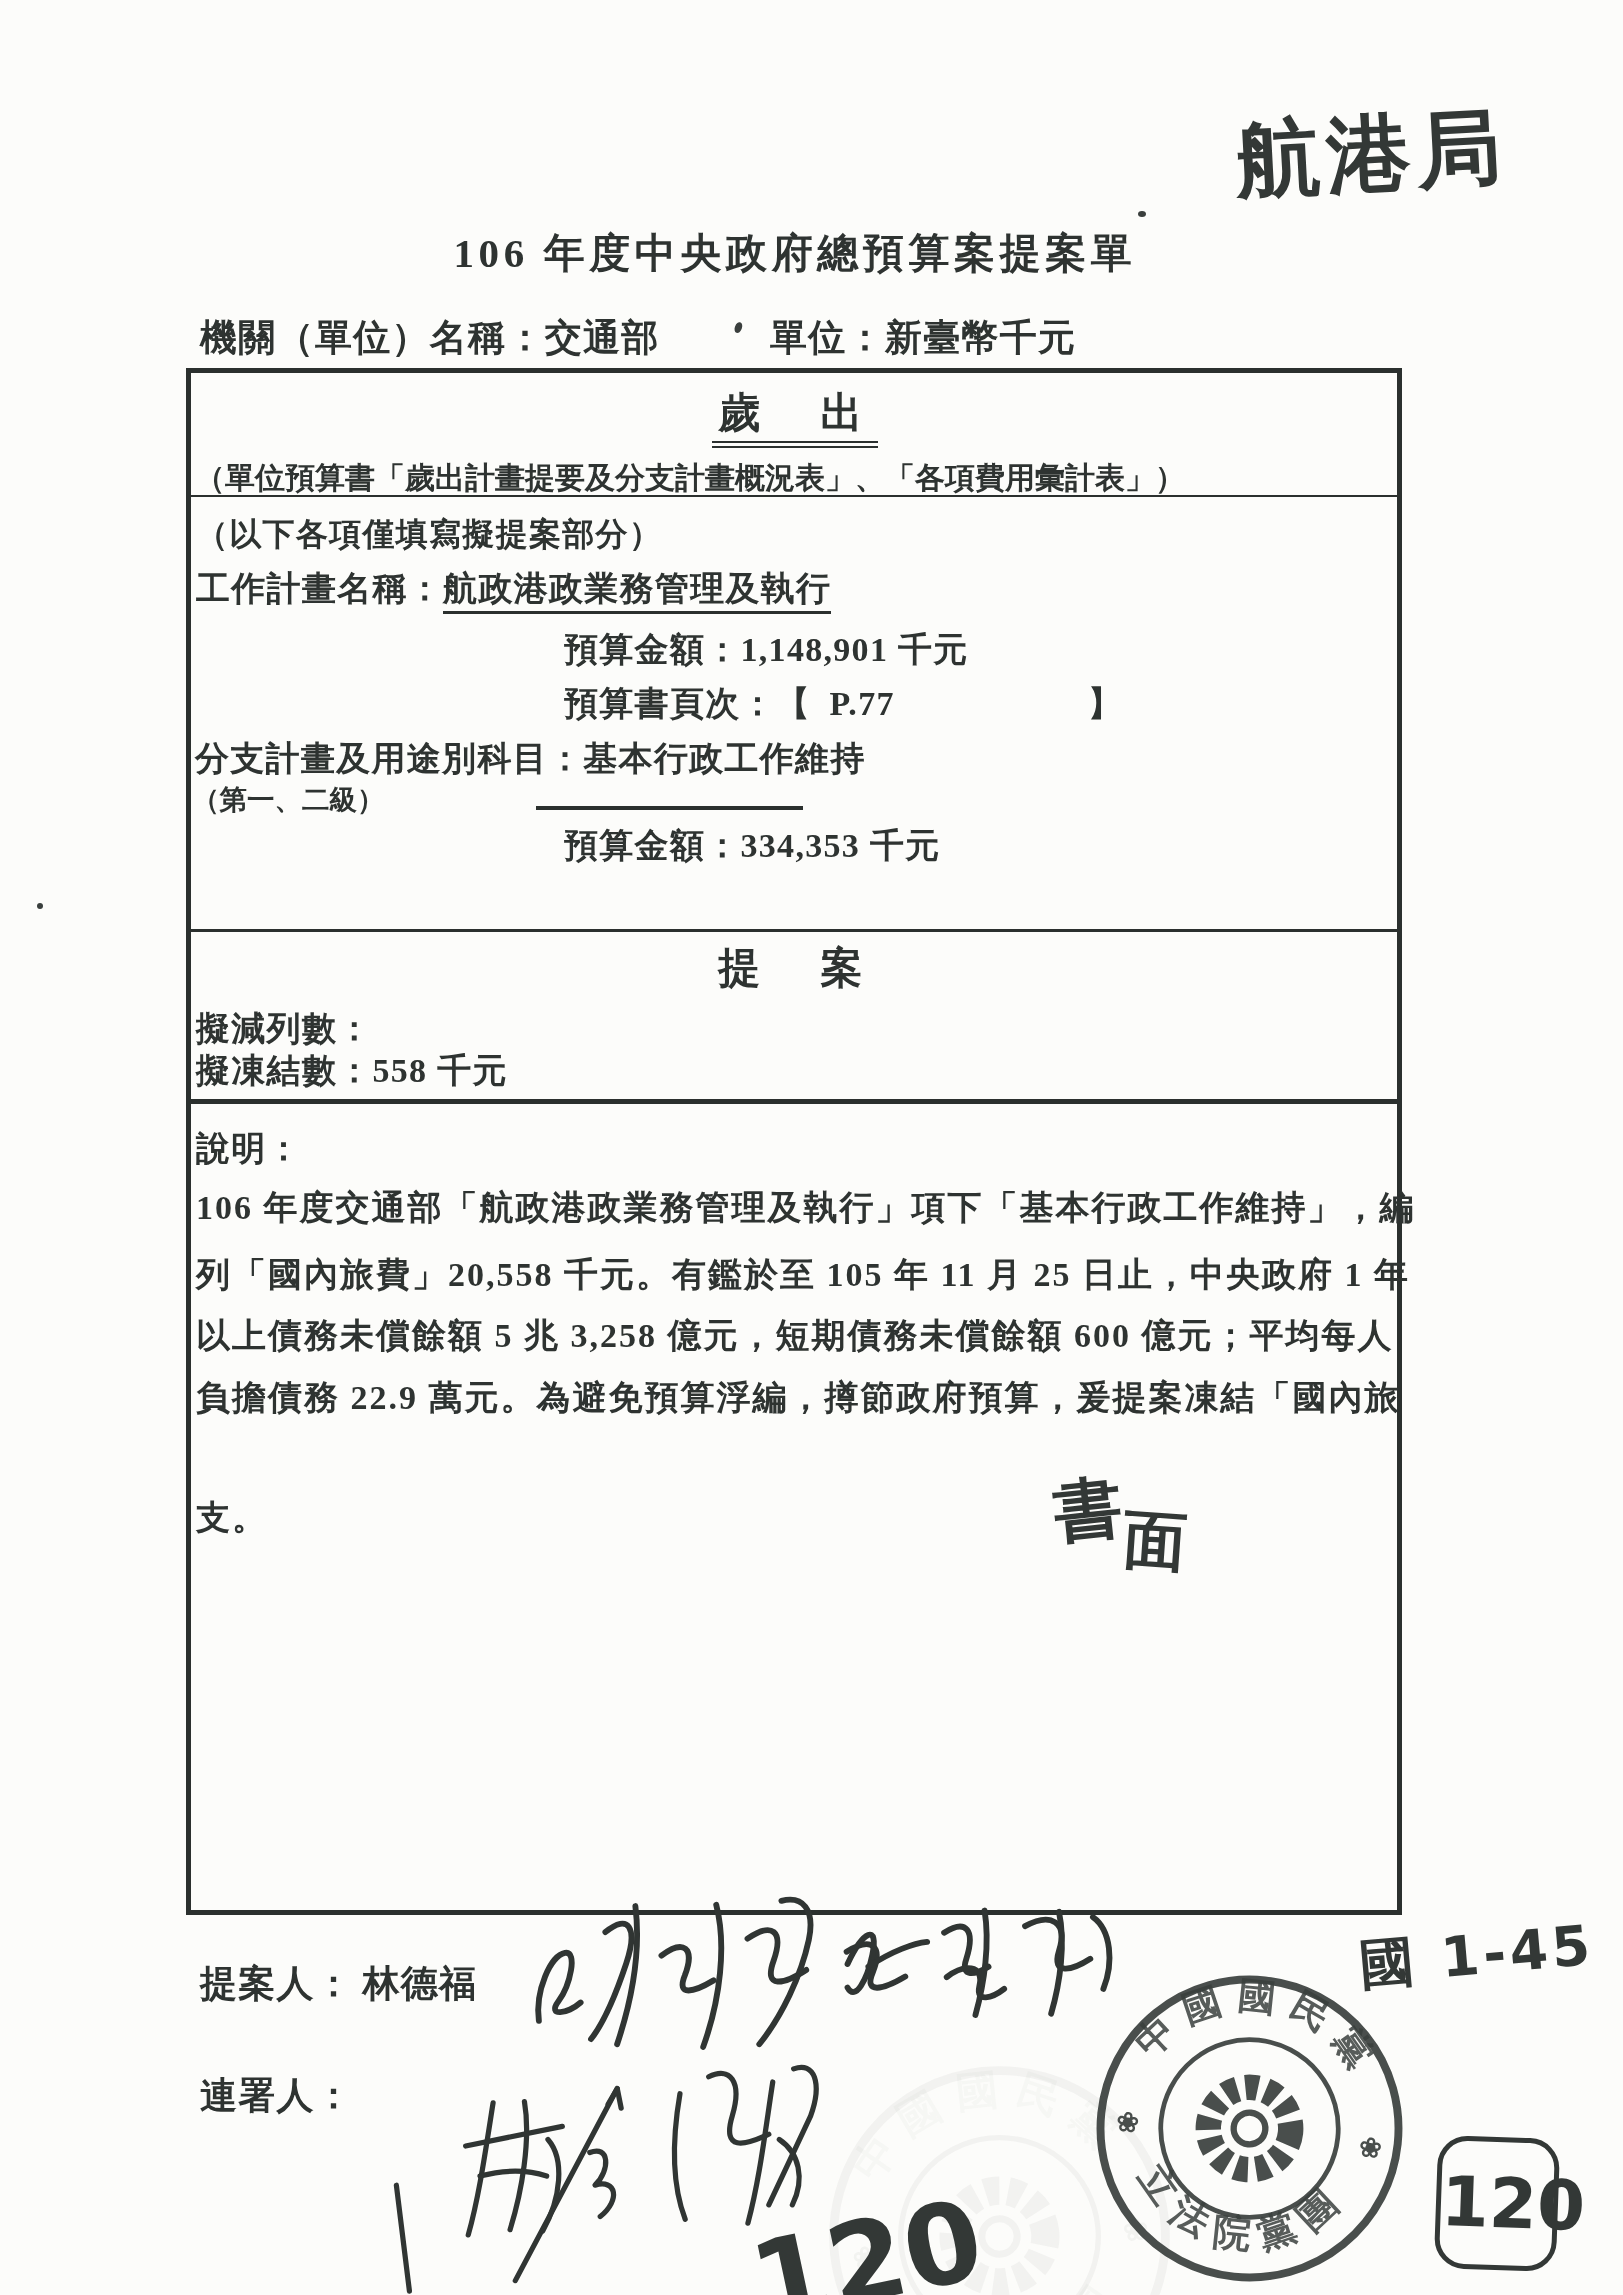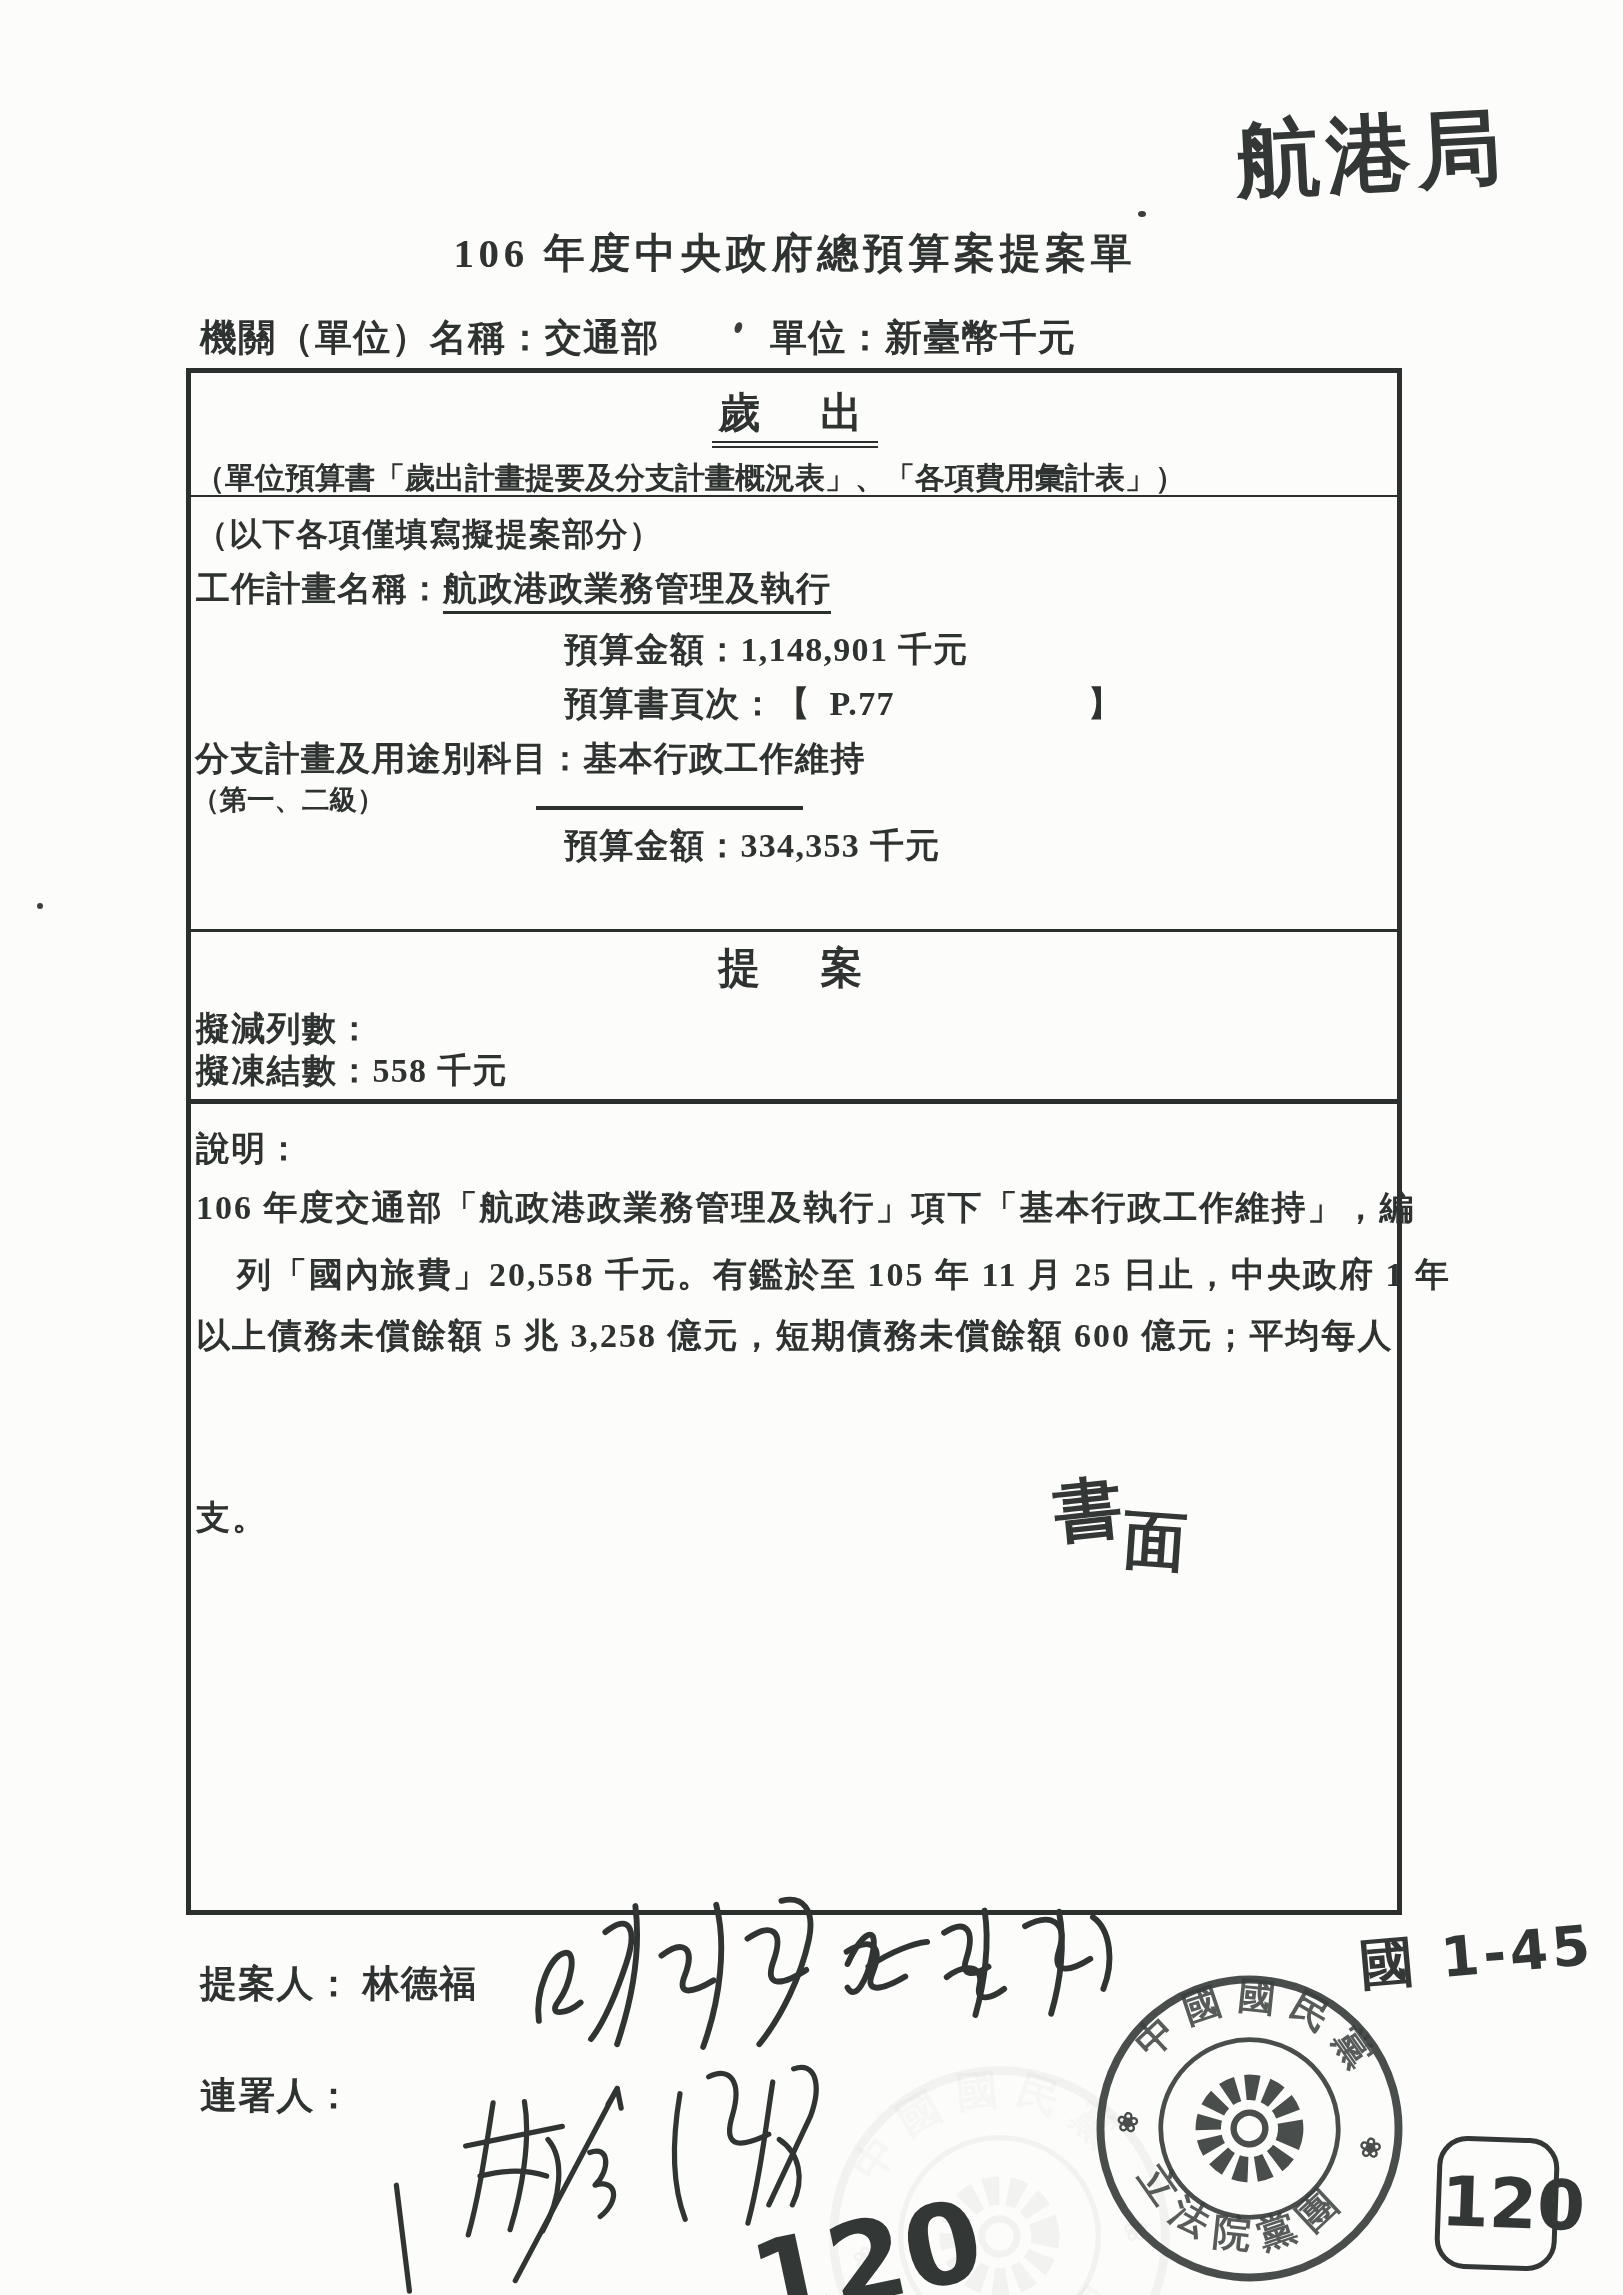--- a/index.html
+++ b/index.html
@@ -100,22 +100,23 @@
 
   <div class="abs print field" style="left:564px;top:823px;"><span>預算金額：</span><span>334,353 千元</span></div>
 
 
   <div class="abs print sec-heading" style="top:940px;">提　案</div>
   <div class="abs print field" style="left:196px;top:1006px;"><span>擬減列數：</span><span></span></div>
   <div class="abs print field" style="left:196px;top:1048px;"><span>擬凍結數：</span><span>558 千元</span></div>
 
   <div class="abs print field" style="left:196px;top:1126px;">說明：</div>
   <div class="abs pline" style="top:1185px;">106 年度交通部「航政港政業務管理及執行」項下「基本行政工作維持」，編</div>
-  <div class="abs pline" style="top:1252px;margin-left:41px;">列「國內旅費」20,558 千元。有鑑於至 105 年 11 月 25 日止，中央政府 1 年</div>
+  <div class="abs pline" style="top:1252px;">列「國內旅費」20,558 千元。有鑑於至 105 年 11 月 25 日止，中央政府 1 年</div>
   <div class="abs pline" style="top:1313px;">以上債務未償餘額 5 兆 3,258 億元，短期債務未償餘額 600 億元；平均每人</div>
+  <div class="abs pline" style="top:1375px;">負擔債務 22.9 萬元。為避免預算浮編，撙節政府預算，爰提案凍結「國內旅</div>
   <div class="abs pline" style="top:1495px;">支。</div>
 
   <div class="abs hw hw-insert"><span class="c1">書</span><span class="c2">面</span></div>
 
   <svg class="abs stamp light" style="left:823px;top:2060px;width:353px;height:353px;transform:rotate(-6deg);" viewBox="0 0 200 200">
     <circle class="c1" cx="100" cy="100" r="94"></circle>
     <circle class="c2" cx="100" cy="100" r="56"></circle>
     <path id="arcTopL" d="M 25,100 A 75,75 0 0 1 175,100" fill="none"></path>
     <path id="arcBotL" d="M 25,100 A 75,75 0 0 0 175,100" fill="none"></path>
     <text class="ringtext"><textPath href="#arcTopL" startOffset="50%">中國國民黨</textPath></text>

